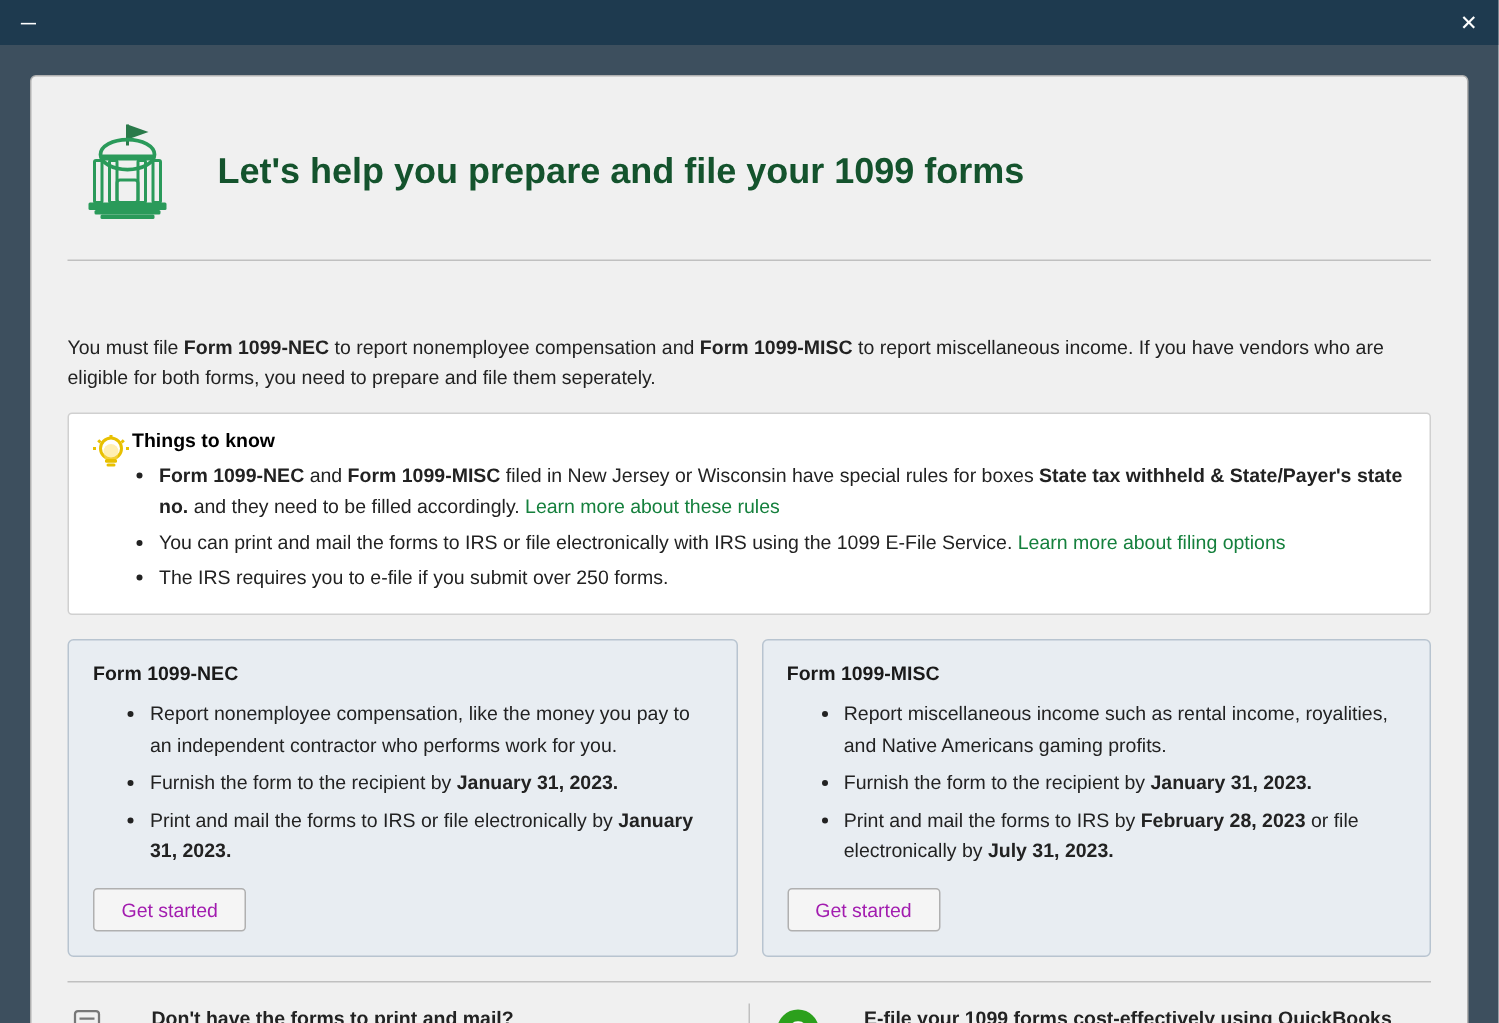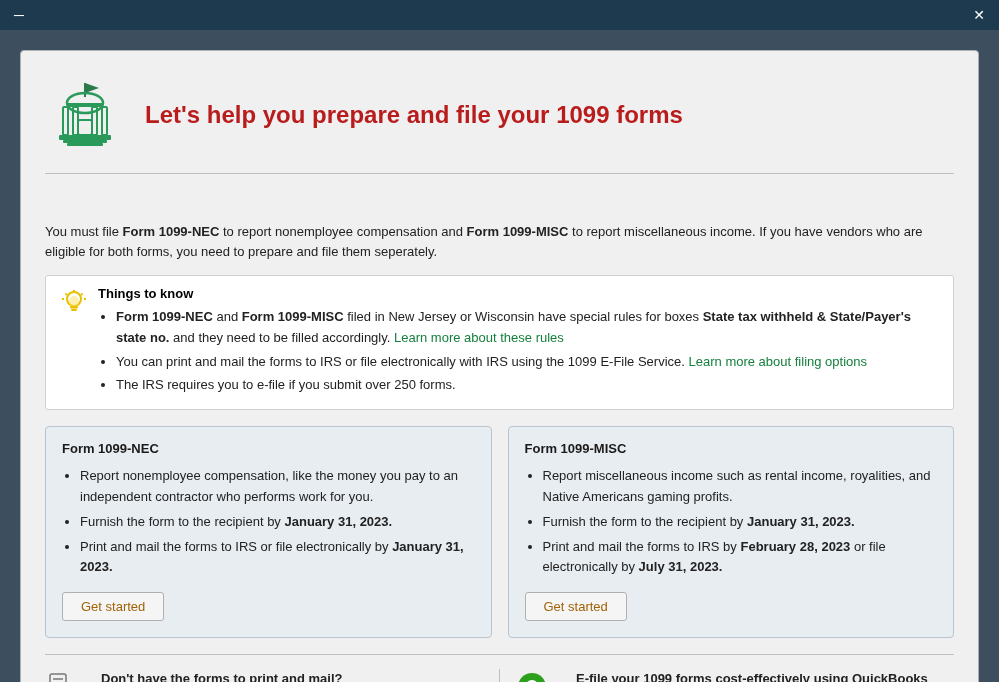--- a/index.html
+++ b/index.html
@@ -64,42 +64,42 @@
       margin-bottom: 18px;
     }
     .building-icon {
       width: 80px;
       height: 80px;
       flex-shrink: 0;
     }
     .header-title {
       font-size: 24px;
       font-weight: bold;
-      color: #b91c1c;
+      color: #14532d;
     }
     .divider {
       border: none;
       border-top: 1px solid #c0c0c0;
       margin-bottom: 14px;
     }
     .intro-text {
       font-size: 13px;
       color: #222;
       margin-bottom: 14px;
       line-height: 1.5;
       margin-top: 48px;
     }
     .things-to-know-box {
       background: #fff;
       border: 1px solid #d0d0d0;
       border-radius: 3px;
       padding: 10px 14px;
       margin-bottom: 16px;
       display: flex;
-      gap: 10px;
+      gap: 0;
       align-items: flex-start;
     }
     .lightbulb-icon {
       flex-shrink: 0;
       margin-top: 2px;
     }
     .things-content { flex: 1; }
     .things-title {
       font-weight: bold;
       font-size: 13px;
@@ -135,29 +135,29 @@
       font-size: 13px;
       margin-bottom: 10px;
       color: #1a1a1a;
     }
     .card ul {
       margin-left: 18px;
       color: #222;
       line-height: 1.6;
       margin-bottom: 14px;
     }
-    .card ul li { margin-bottom: 4px; }
+    .card ul li { margin-bottom: 4px; margin-left: 20px; }
     .get-started-btn {
       background: #f5f5f5;
       border: 1px solid #b0b0b0;
       border-radius: 3px;
       padding: 6px 18px;
       font-size: 13px;
       cursor: pointer;
-      color: #a16207;
+      color: #a21caf;
     }
     .bottom-row {
       display: flex;
       gap: 16px;
       border-top: 1px solid #c0c0c0;
       padding-top: 14px;
     }
     .bottom-col {
       flex: 1;
       display: flex;

